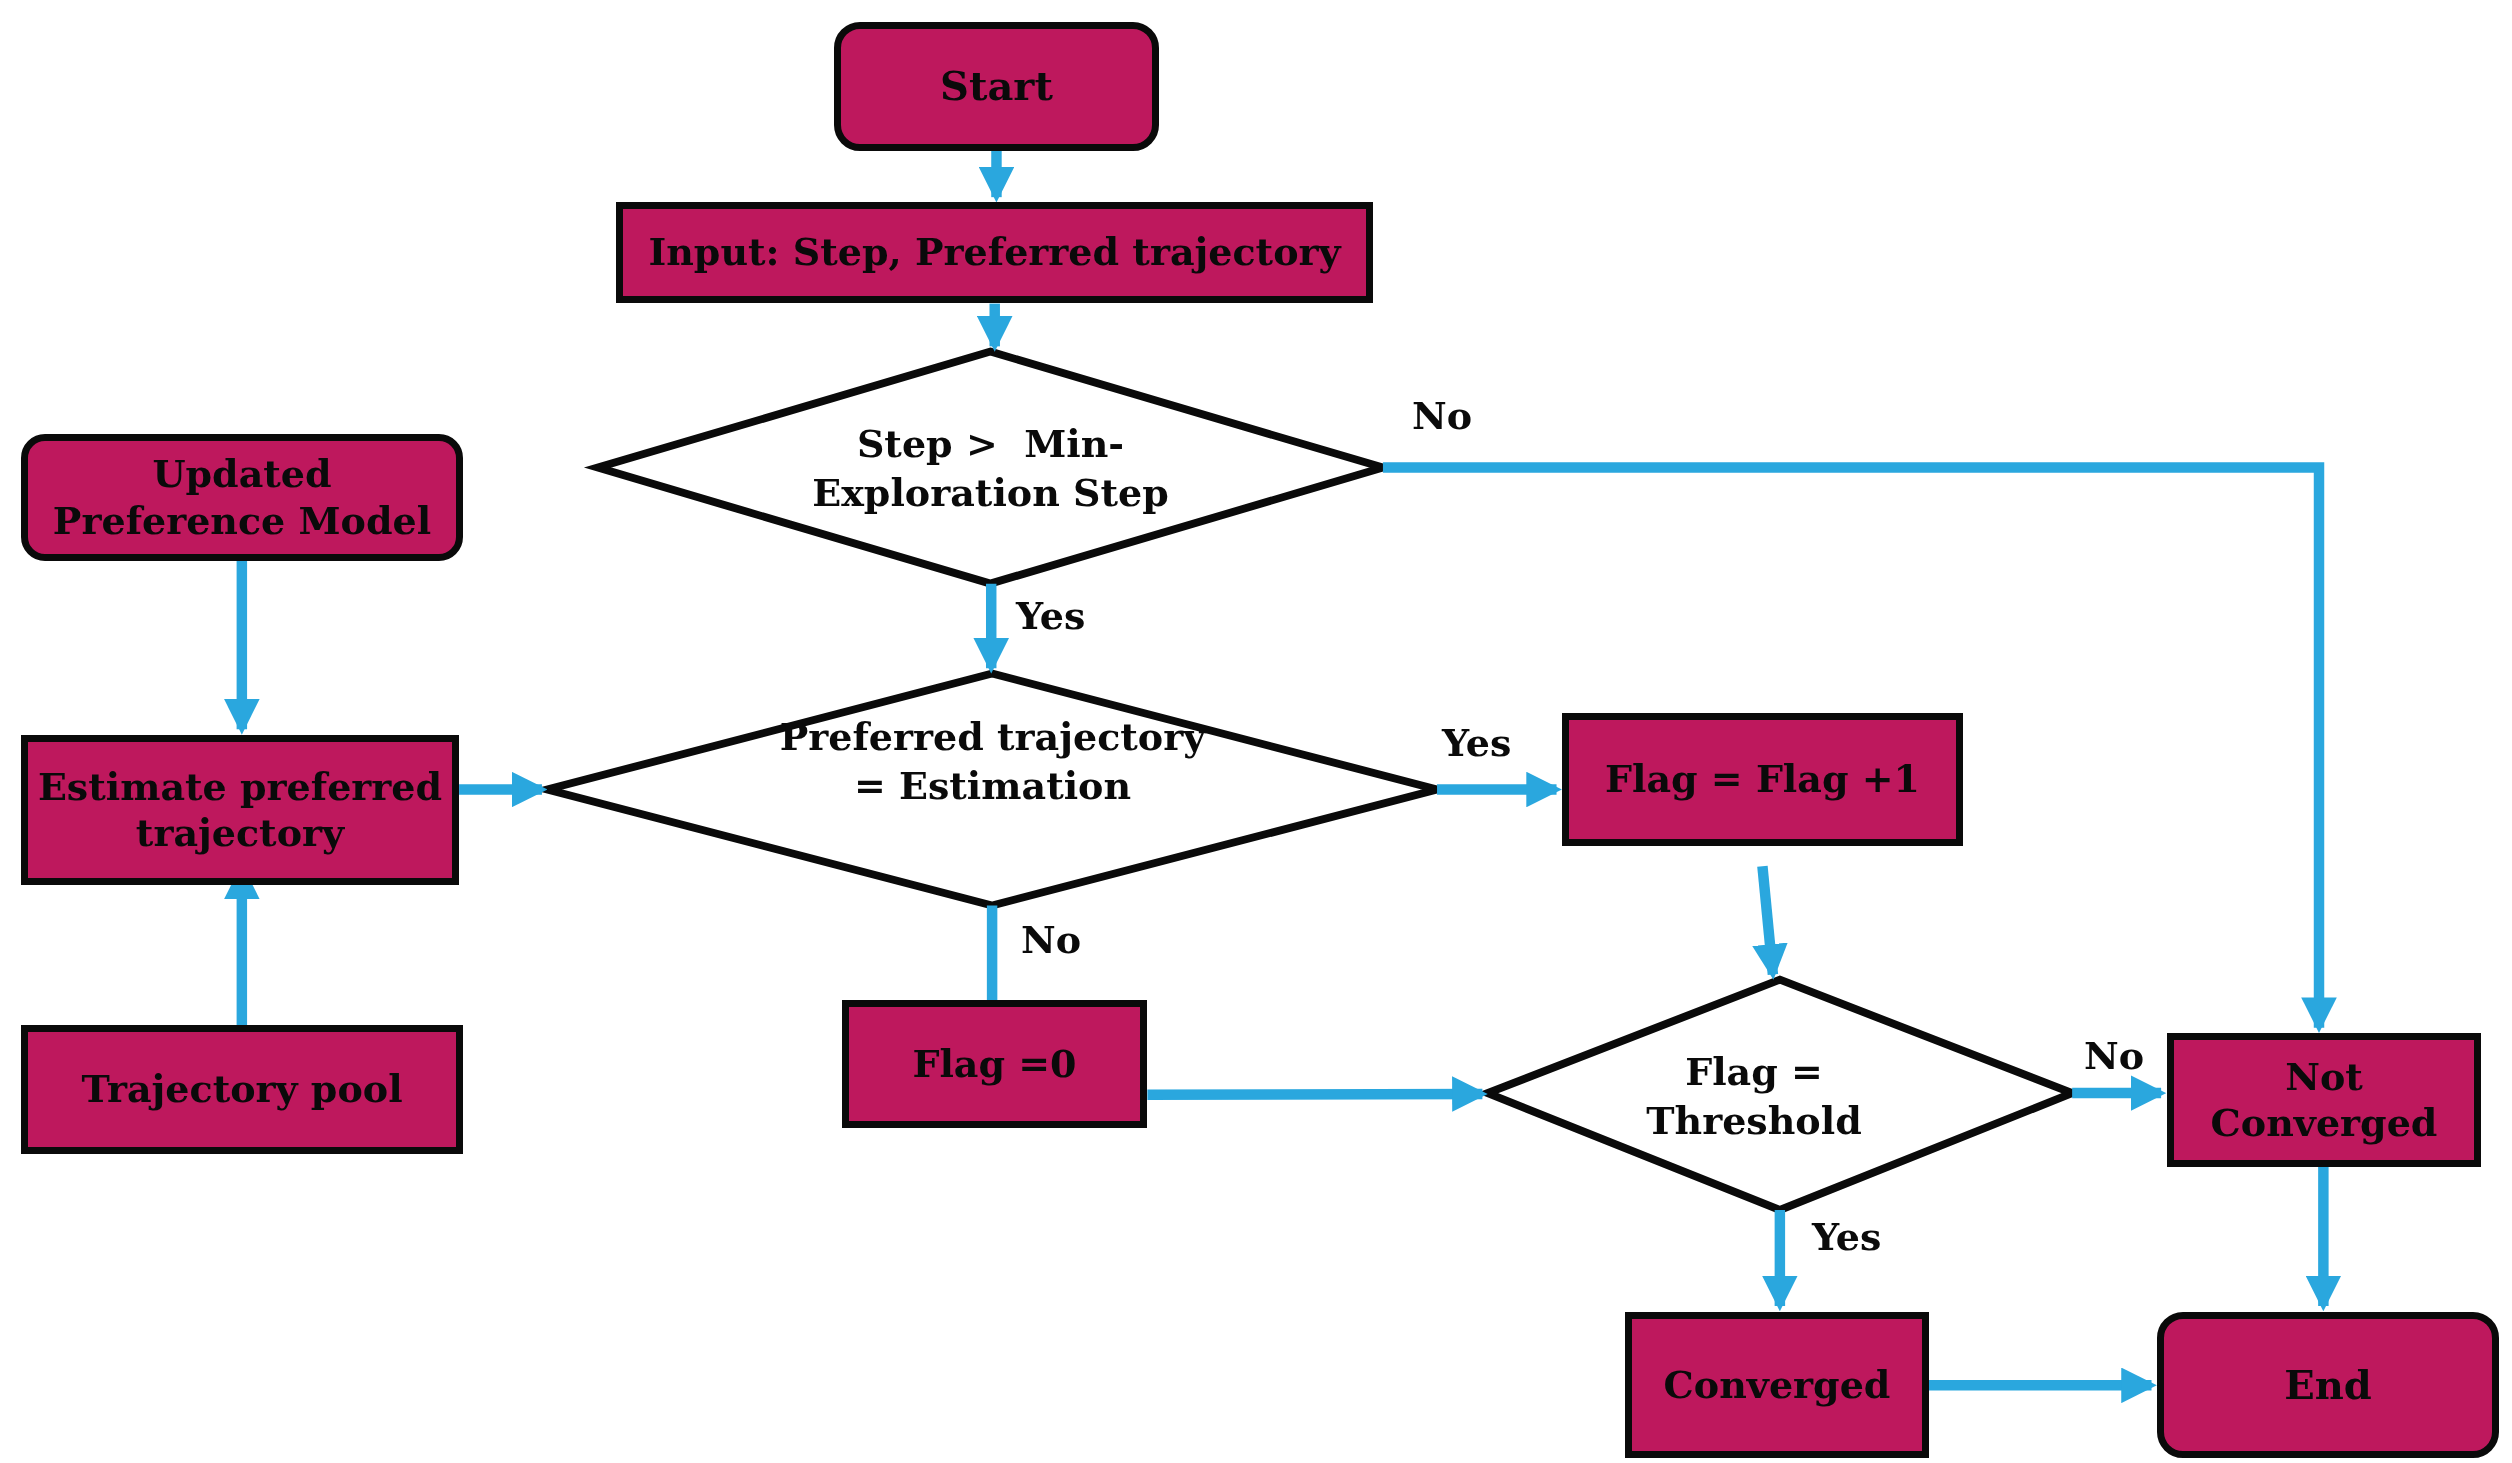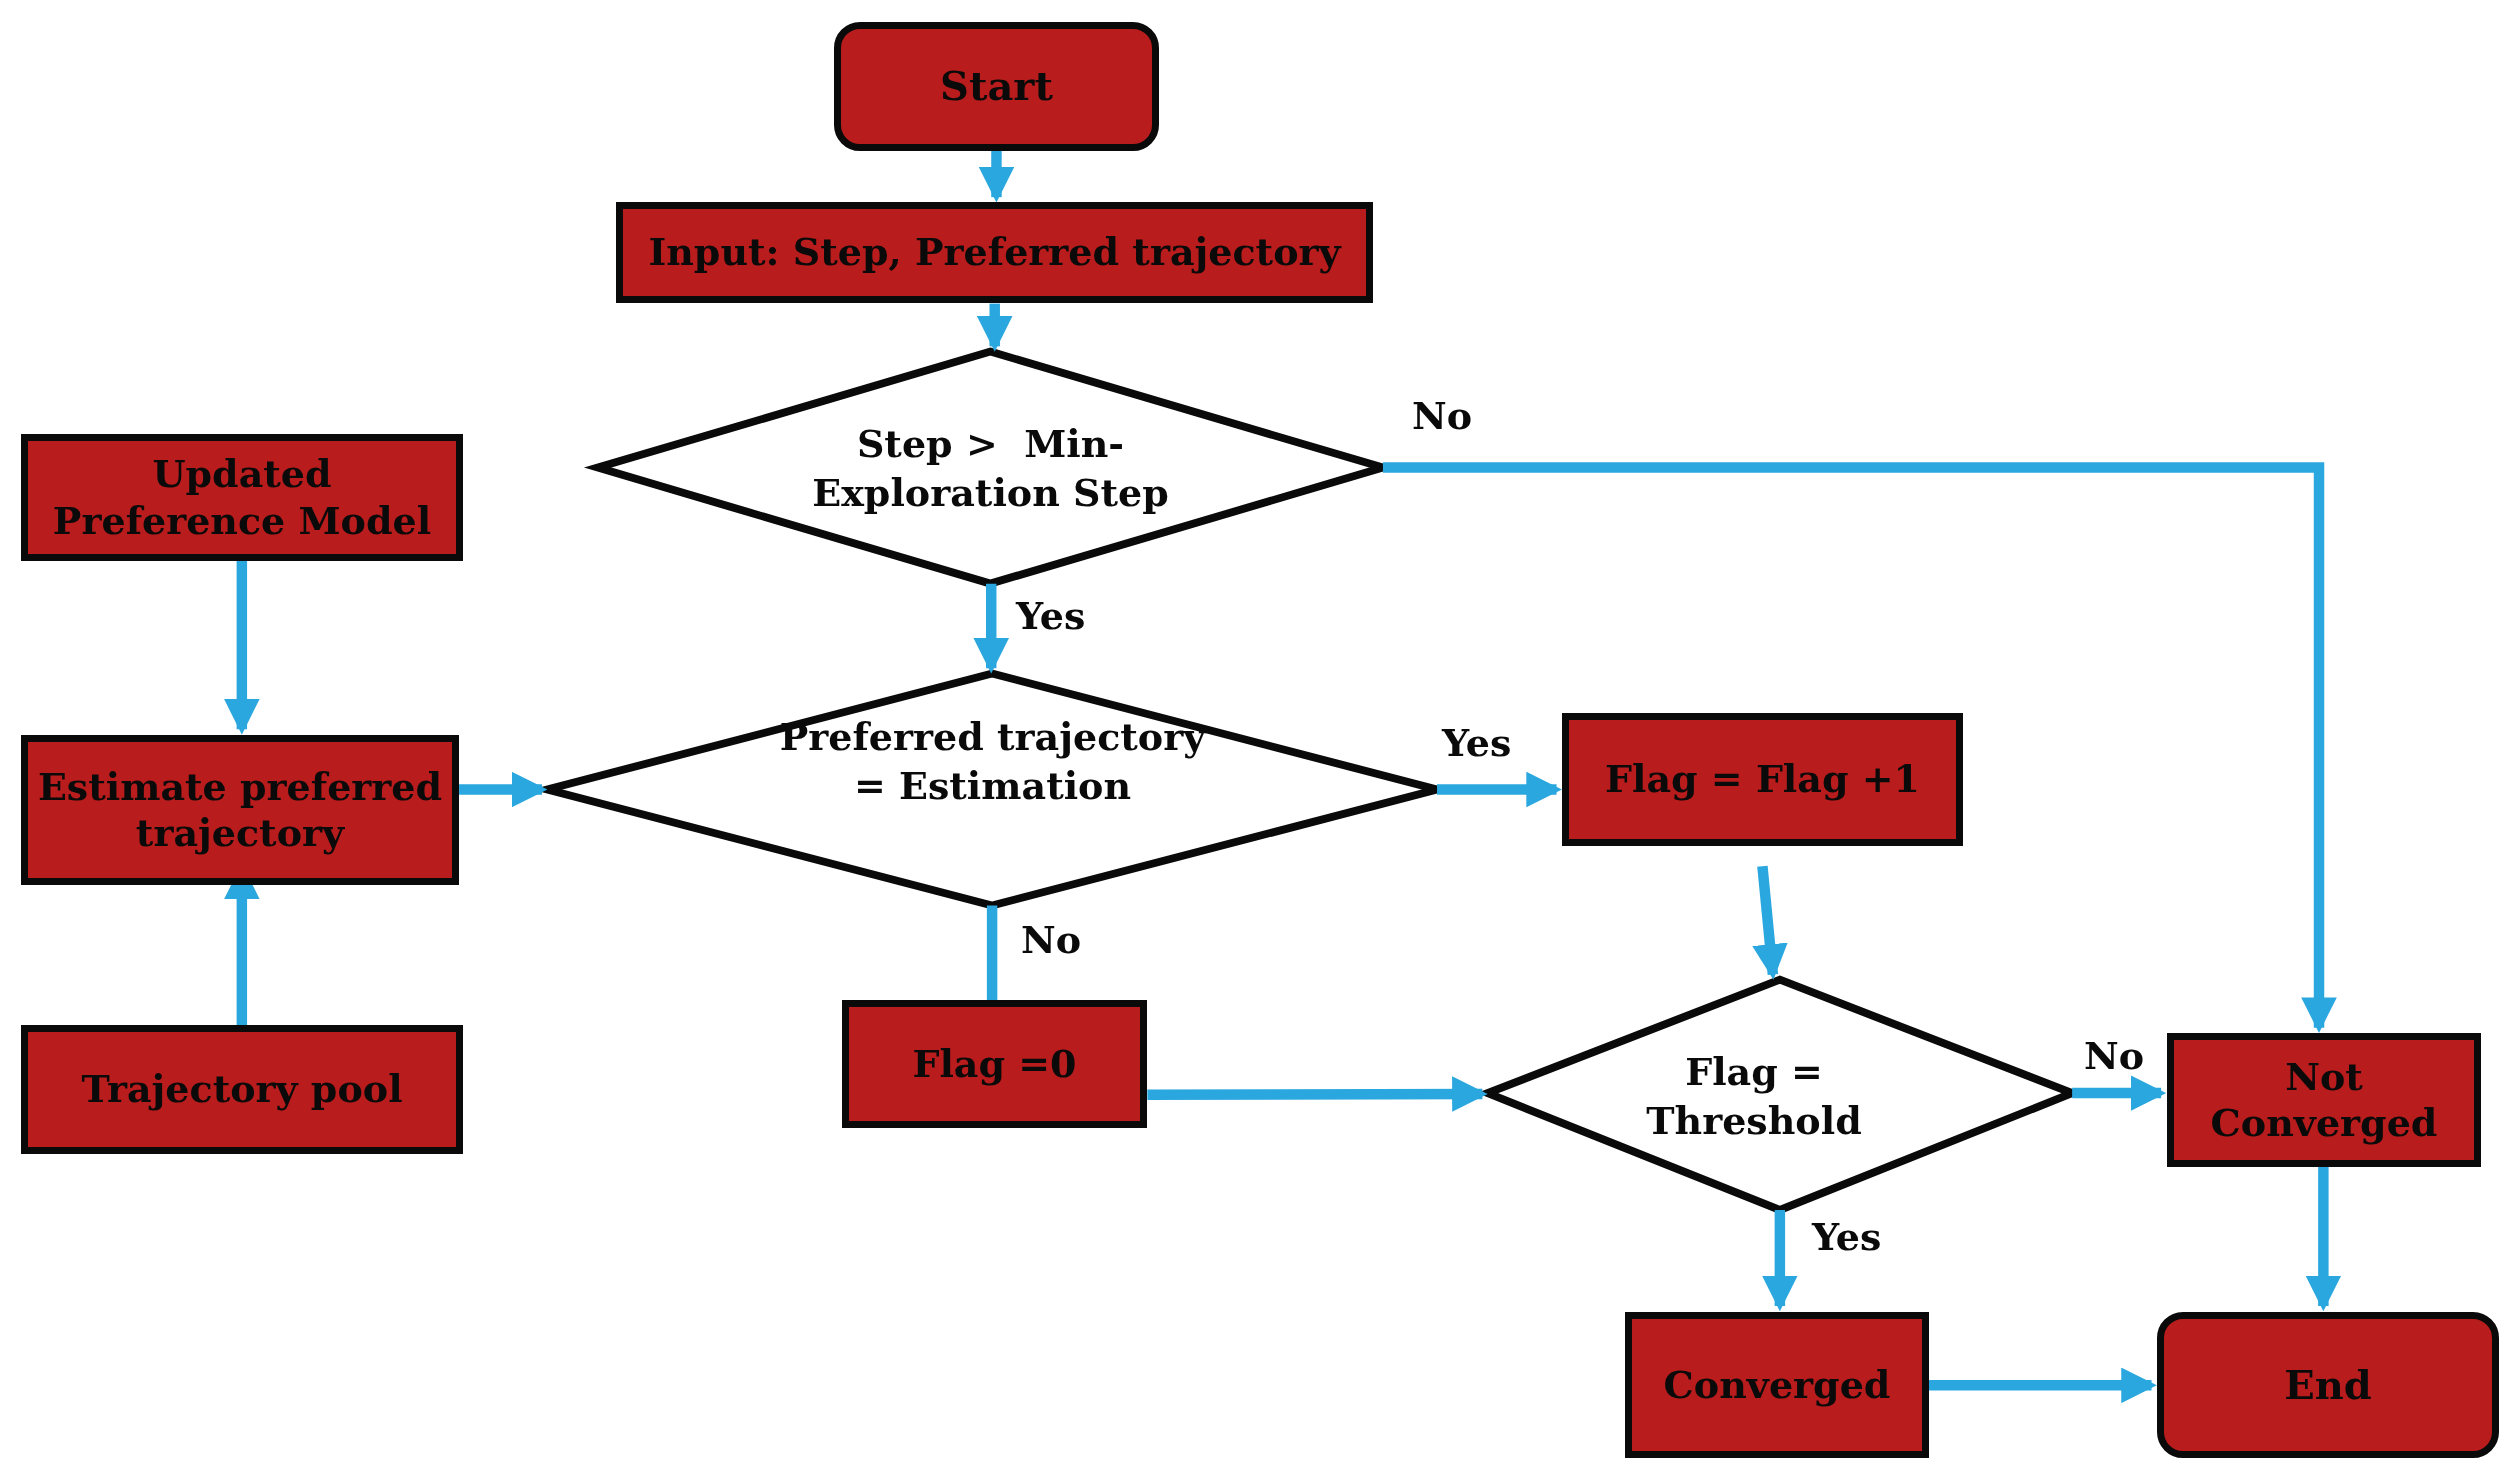--- a/index.html
+++ b/index.html
@@ -4,21 +4,21 @@
 <style>
   html,body{margin:0;padding:0;background:#ffffff;}
   .canvas{
     position:relative;width:2512px;height:1463px;background:#ffffff;
     font-family:"DejaVu Serif","Liberation Serif",serif;
     color:#0a0a0a;overflow:hidden;
   }
   svg.layer{position:absolute;left:0;top:0;width:2512px;height:1463px;}
   .node{
     position:absolute;display:flex;align-items:center;justify-content:center;
-    background:#b91c1c;border:7px solid #0a0a0a;box-sizing:border-box;
+    background:#be185d;border:7px solid #0a0a0a;box-sizing:border-box;
     font-weight:bold;font-size:38px;text-align:center;line-height:1.22;
   }
   .rounded{border-radius:26px;}
   .dlabel{
     position:absolute;display:flex;flex-direction:column;align-items:center;justify-content:center;
     font-weight:bold;font-size:38px;text-align:center;line-height:1.3;background:transparent;
   }
   .it{}
   .elabel{
     position:absolute;font-weight:bold;font-size:38px;line-height:1;
@@ -60,21 +60,21 @@
   </svg>
 
   <div class="node rounded" style="left:834px;top:22px;width:325px;height:129px;font-size:40px;">
     <span>Start</span>
   </div>
 
   <div class="node" style="left:616px;top:202px;width:757px;height:101px;">
     <span>Input: Step, Preferred trajectory</span>
   </div>
 
-  <div class="node" style="left:21px;top:434px;width:442px;height:127px;">
+  <div class="node" style="left:21px;top:434px;width:442px;height:127px;border-radius:24px;">
     <span>
       <span>Updated</span><br>
       <span>Preference Model</span>
     </span>
   </div>
 
   <div class="node" style="left:21px;top:735px;width:438px;height:150px;">
     <span>
       <span>Estimate preferred</span><br>
       <span>trajectory</span>

